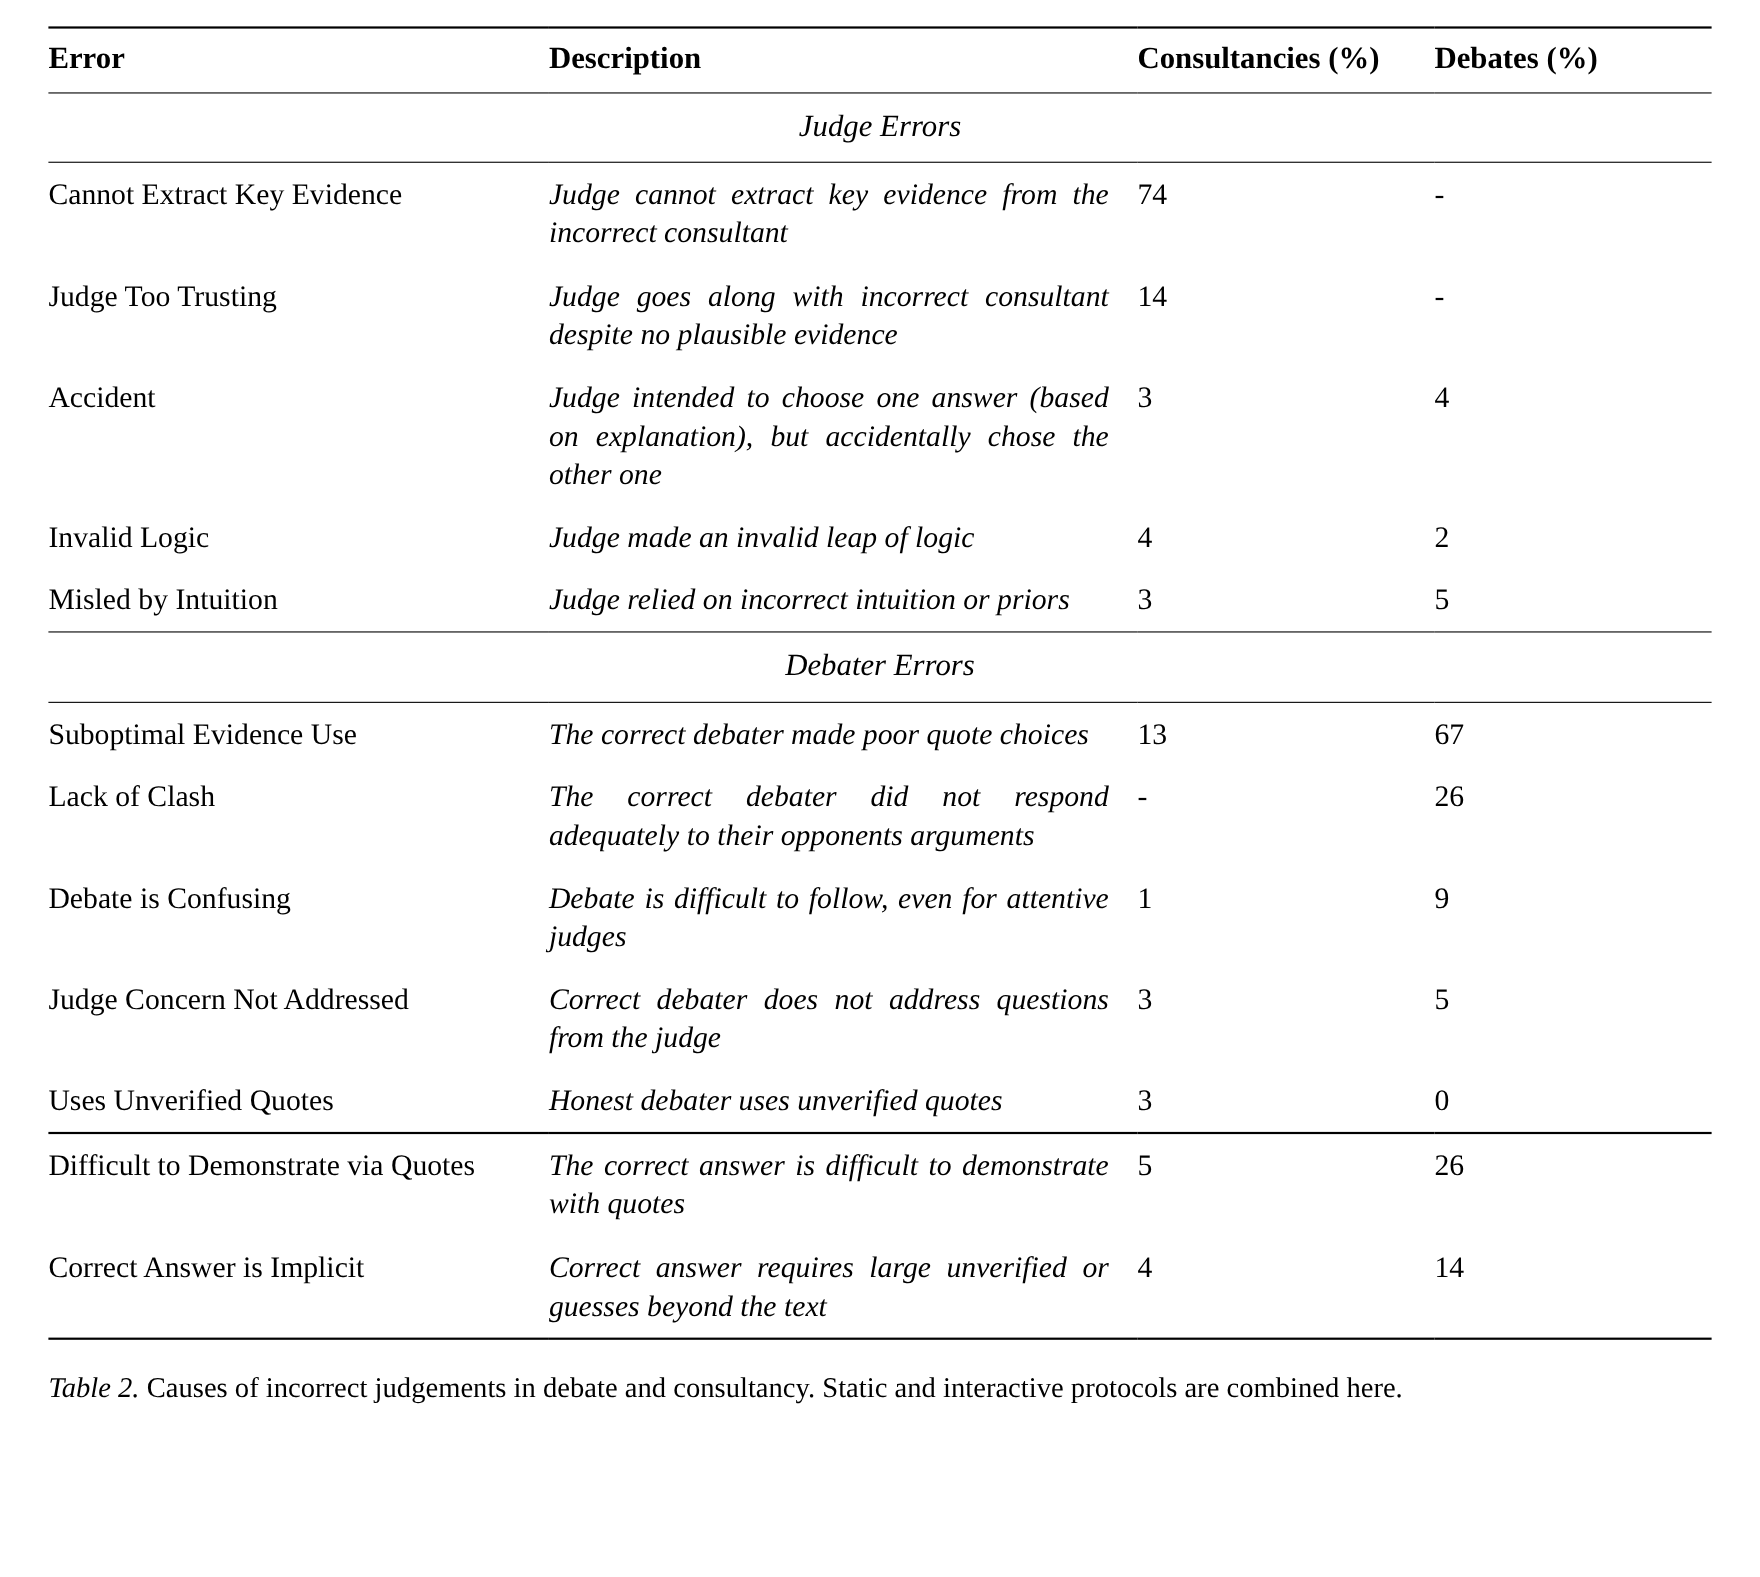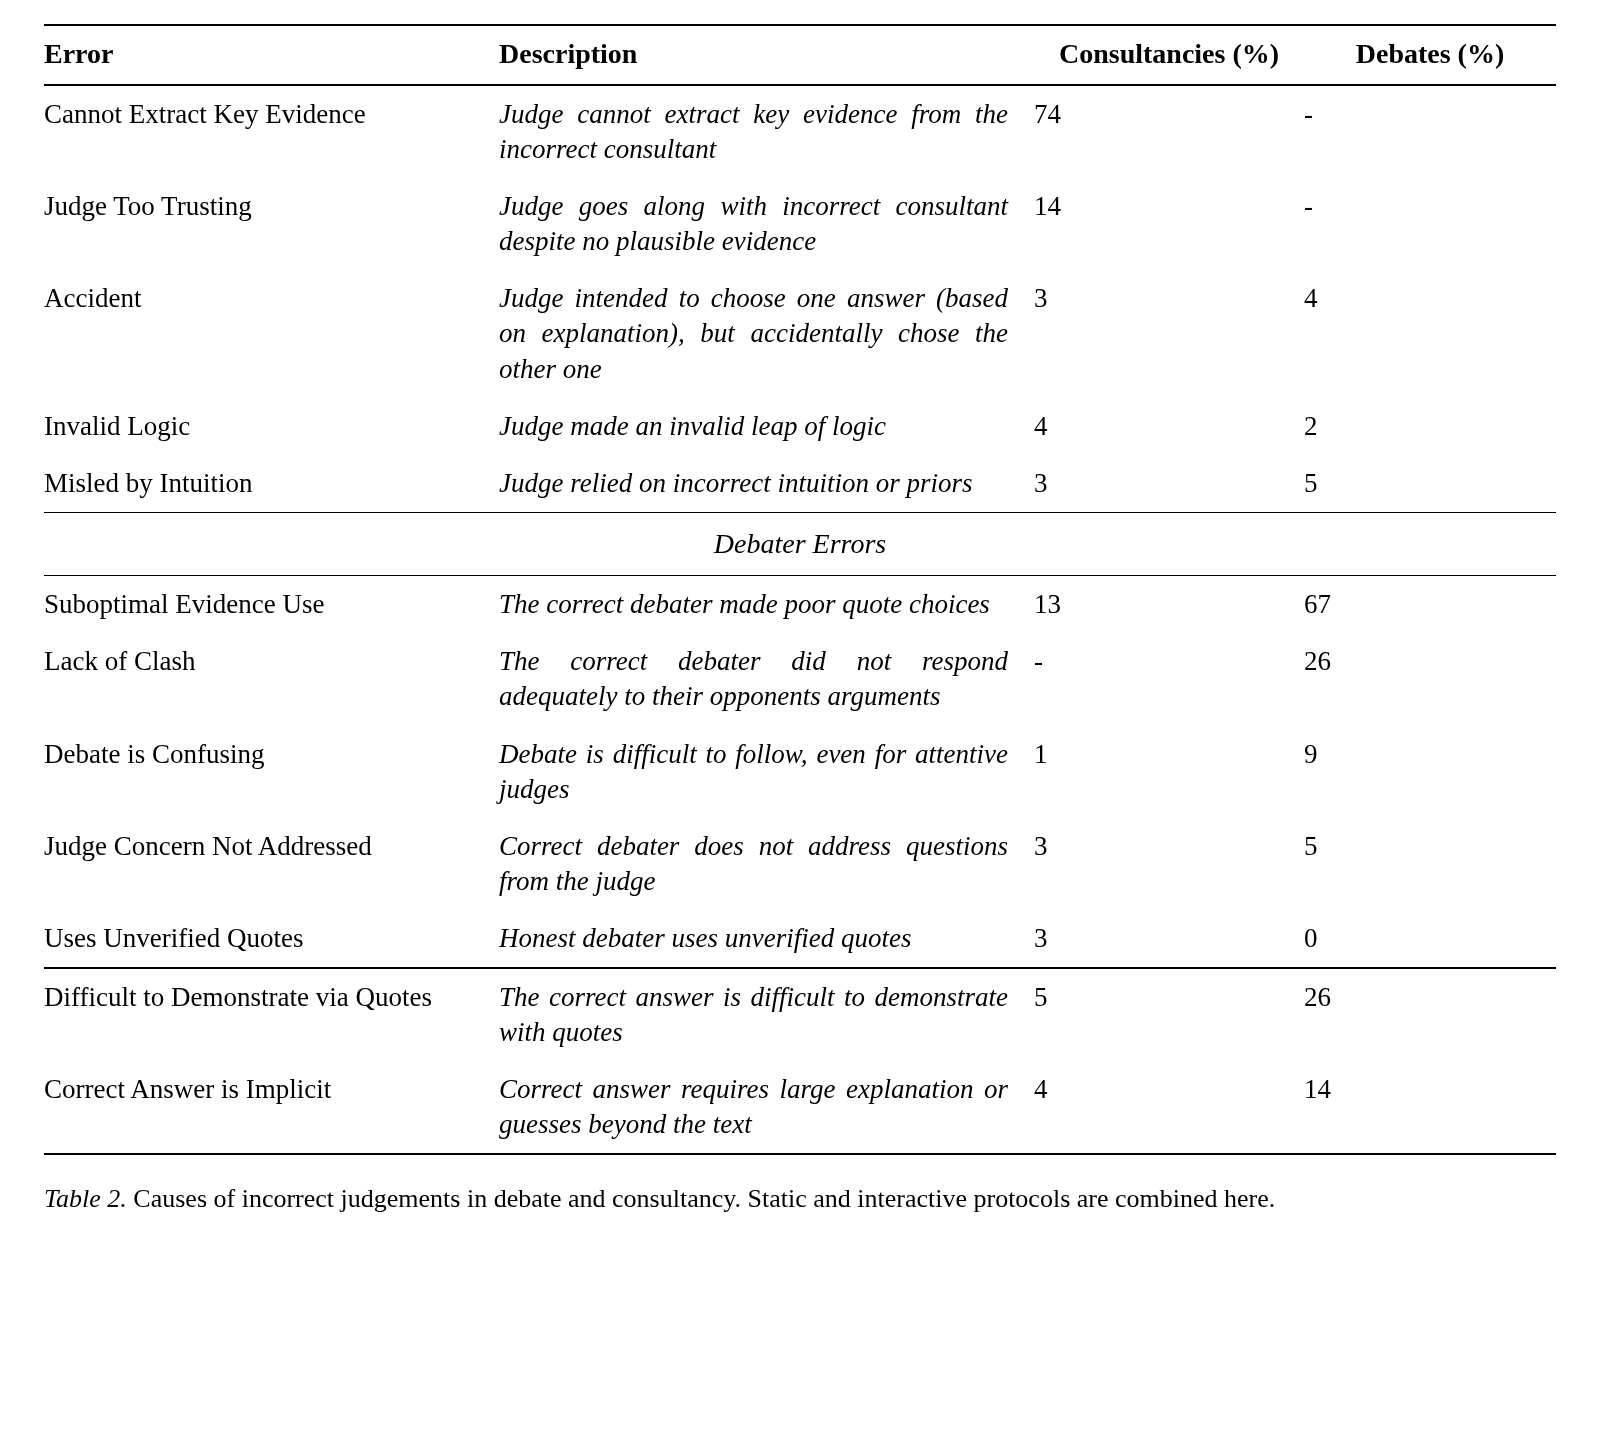--- a/index.html
+++ b/index.html
@@ -47,21 +47,21 @@
     line-height: 0;
   }
 
   th {
     font-weight: bold;
     font-size: 28px;
     padding: 12px 0 14px 0;
     vertical-align: bottom;
   }
   th.left { text-align: left; }
-  th.center { text-align: center; }
+  th.center { text-align: left; }
 
   td {
     font-size: 27px;
     line-height: 1.30;
     vertical-align: top;
     padding: 11px 0 11px 0;
   }
   td.err {
     padding-right: 18px;
   }
@@ -113,20 +113,23 @@
       <th class="left">Error</th>
       <th class="left">Description</th>
       <th class="center">Consultancies (%)</th>
       <th class="center">Debates (%)</th>
     </tr>
 
     <tr class="rule-line">
       <td colspan="4" class="hr-thin"></td>
     </tr>
 
+    <tr>
+      <td class="section" colspan="4">Judge Errors</td>
+    </tr>
     <tr class="rule-line">
       <td colspan="4" class="hr-thin"></td>
     </tr>
 
     <tr>
       <td class="err">Cannot Extract Key Evidence</td>
       <td class="desc">Judge cannot extract key evidence from the incorrect consultant</td>
       <td class="num">74</td>
       <td class="num">-</td>
     </tr>
@@ -206,21 +209,21 @@
     </tr>
 
     <tr>
       <td class="err">Difficult to Demonstrate via Quotes</td>
       <td class="desc">The correct answer is difficult to demonstrate with quotes</td>
       <td class="num">5</td>
       <td class="num">26</td>
     </tr>
     <tr>
       <td class="err">Correct Answer is Implicit</td>
-      <td class="desc">Correct answer requires large explanation or guesses beyond the text</td>
+      <td class="desc">Correct answer requires large unverified or guesses beyond the text</td>
       <td class="num">4</td>
       <td class="num">14</td>
     </tr>
 
     <tr class="rule-line">
       <td colspan="4" class="hr-thick"></td>
     </tr>
   </tbody>
     </table>
 

